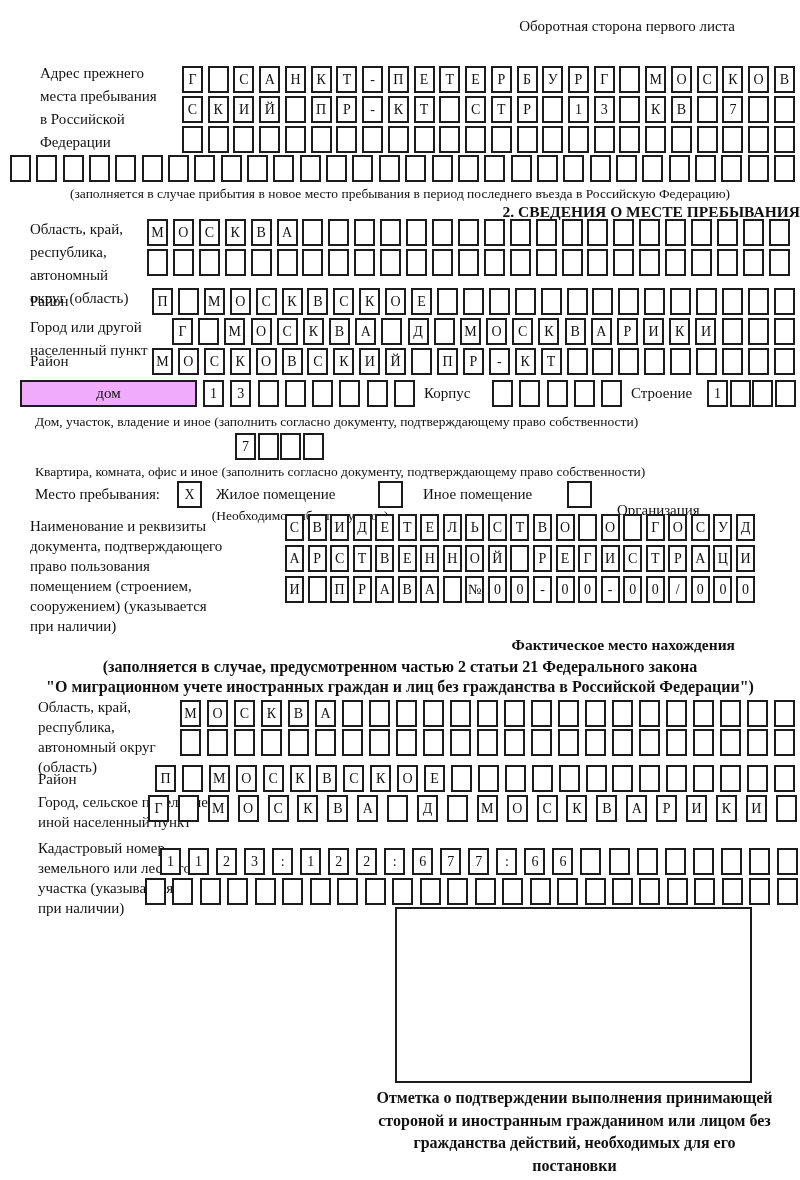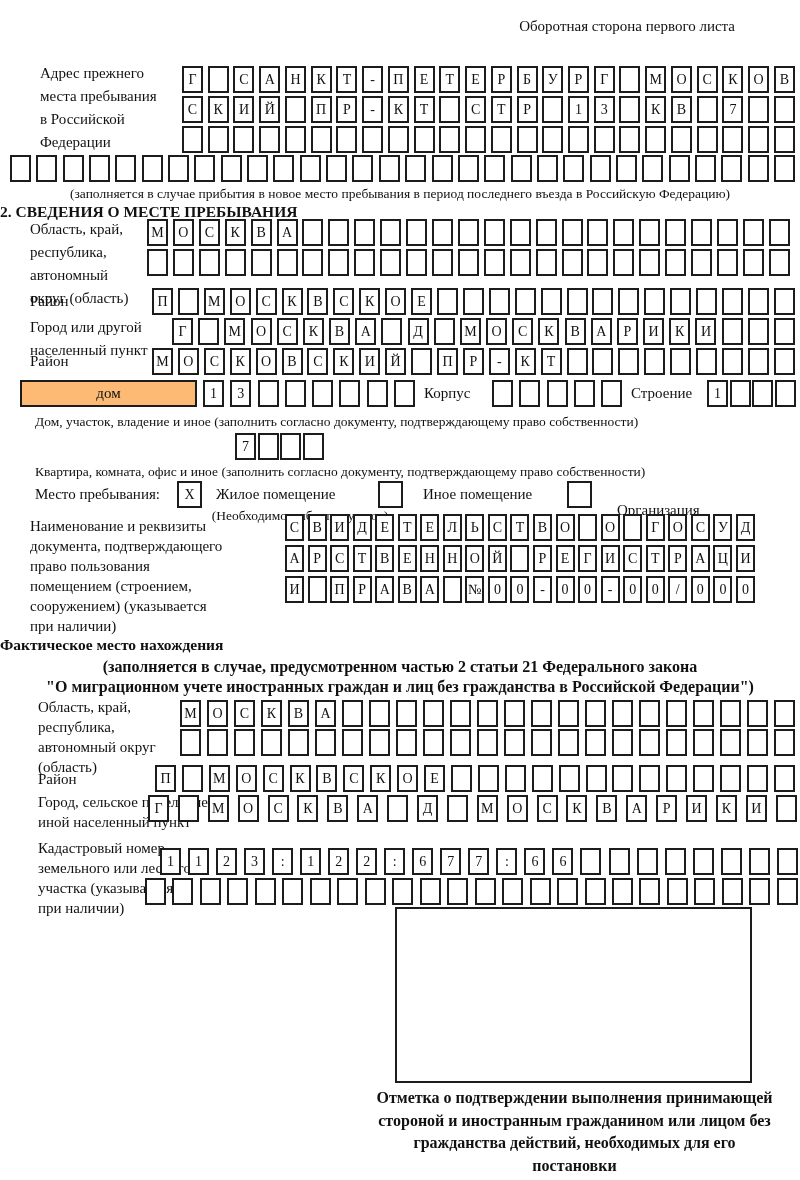--- a/index.html
+++ b/index.html
@@ -11,30 +11,30 @@
   .lbl{font-size:15px;line-height:23px;white-space:pre-line;}
   .lbl-sm{font-size:15px;line-height:20px;white-space:pre-line;}
   .boxrow{display:flex;justify-content:space-between;align-items:flex-start;}
   .cell{
     width:21px;height:27px;box-sizing:border-box;border:2px solid #1c1c1c;background:#fff;
     display:flex;align-items:center;justify-content:center;
     font-size:14px;line-height:1;flex:0 0 auto;
   }
   .narrow .cell{width:19px;}
   .widebox{
-    box-sizing:border-box;border:2px solid #1c1c1c;height:27px;background:#fdba74;
+    box-sizing:border-box;border:2px solid #1c1c1c;height:27px;background:#f0abfc;
     display:flex;align-items:center;justify-content:center;font-size:15px;
   }
   .chk{
     width:25px;height:27px;box-sizing:border-box;border:2px solid #1c1c1c;background:#fff;
     display:flex;align-items:center;justify-content:center;font-size:14px;
   }
   .caption{font-size:13.5px;line-height:17px;}
   .center{text-align:center;}
-  .title{font-size:15.5px;font-weight:bold;text-align:left;}
+  .title{font-size:15.5px;font-weight:bold;text-align:right;}
   .note-lines{font-size:16px;line-height:20px;white-space:pre-line;text-align:center;font-weight:bold;}
   .bigbox{box-sizing:border-box;border:2px solid #1c1c1c;background:#fff;}
 </style>
 </head>
 <body>
 
 <div id="page">
 
   <div class="abs" style="left:400px;top:18px;width:335px;text-align:right;font-size:15px;">Оборотная сторона первого листа</div>
 

